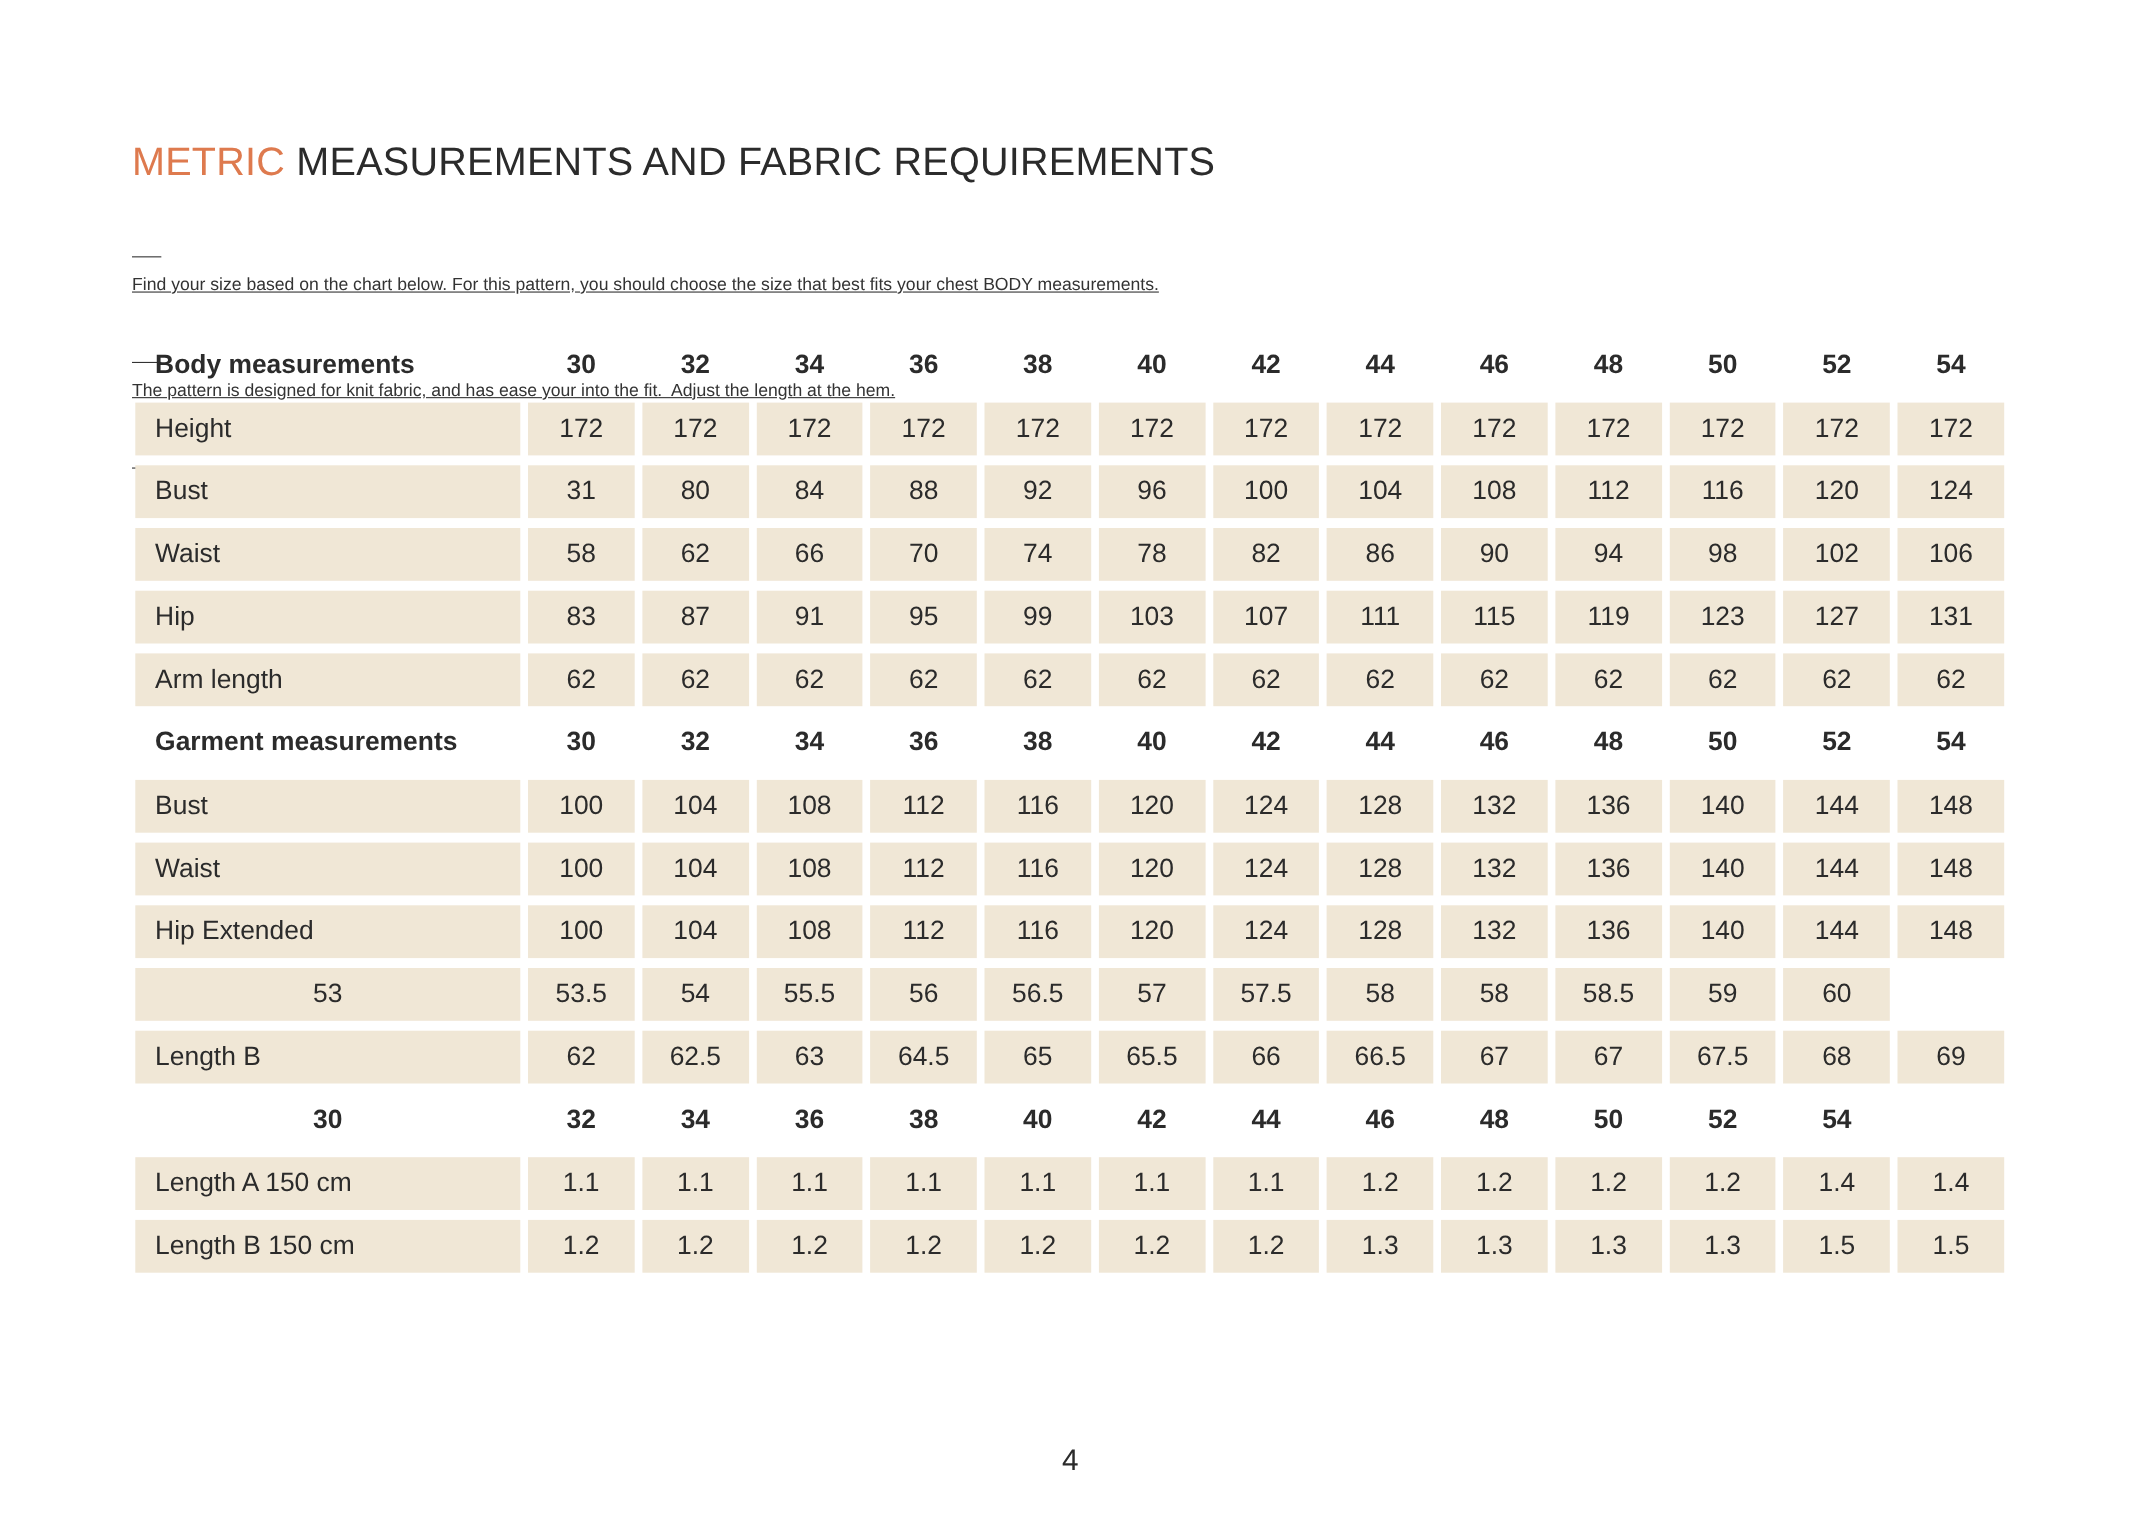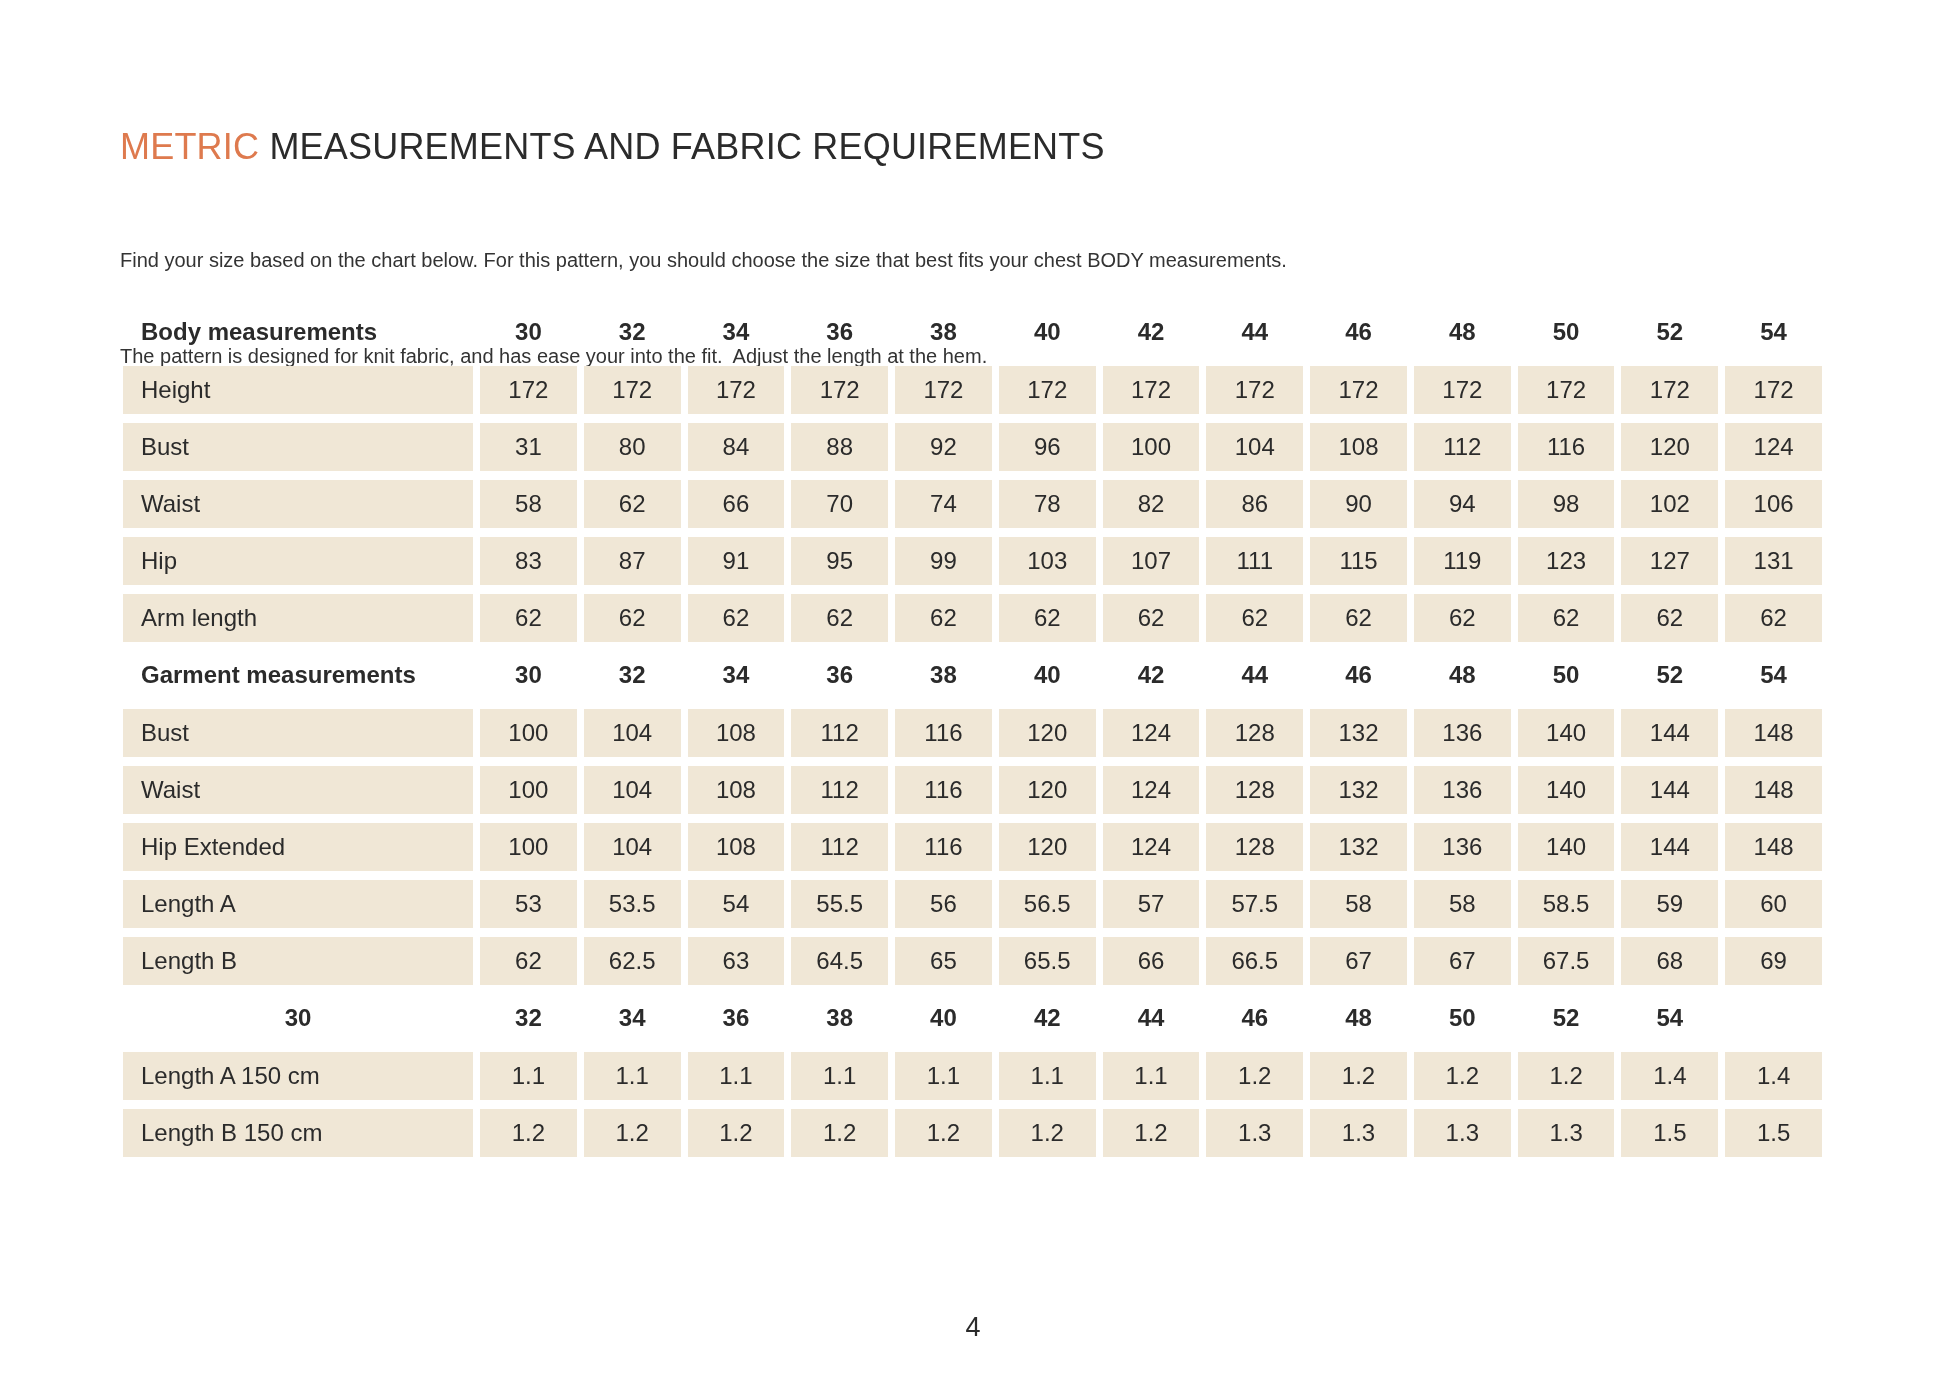--- a/index.html
+++ b/index.html
@@ -24,24 +24,25 @@
   .title {
     font-size: 36px;
     font-weight: 400;
     letter-spacing: 0.2px;
     color: #2b2b2b;
     white-space: nowrap;
   }
   .title .accent { color: #de7a4e; }
   .intro {
     margin-top: 12px;
-    font-size: 20px;
+    font-size: 16px;
     line-height: 32px;
     color: #333333;
     white-space: pre-wrap;
+    text-decoration: underline;
   }
   .intro p { font-weight: 400; }
 
   .size-table {
     position: absolute;
     left: 123px;
     top: 308px;
     width: 1699px;
   }
   .trow {
@@ -240,21 +241,20 @@
         <div class="cell num shaded">120</div>
         <div class="cell num shaded">124</div>
         <div class="cell num shaded">128</div>
         <div class="cell num shaded">132</div>
         <div class="cell num shaded">136</div>
         <div class="cell num shaded">140</div>
         <div class="cell num shaded">144</div>
         <div class="cell num shaded">148</div>
       </div>
       <div class="trow data-row">
-        <div class="cell label shaded">Length A</div>
         <div class="cell num shaded">53</div>
         <div class="cell num shaded">53.5</div>
         <div class="cell num shaded">54</div>
         <div class="cell num shaded">55.5</div>
         <div class="cell num shaded">56</div>
         <div class="cell num shaded">56.5</div>
         <div class="cell num shaded">57</div>
         <div class="cell num shaded">57.5</div>
         <div class="cell num shaded">58</div>
         <div class="cell num shaded">58</div>

